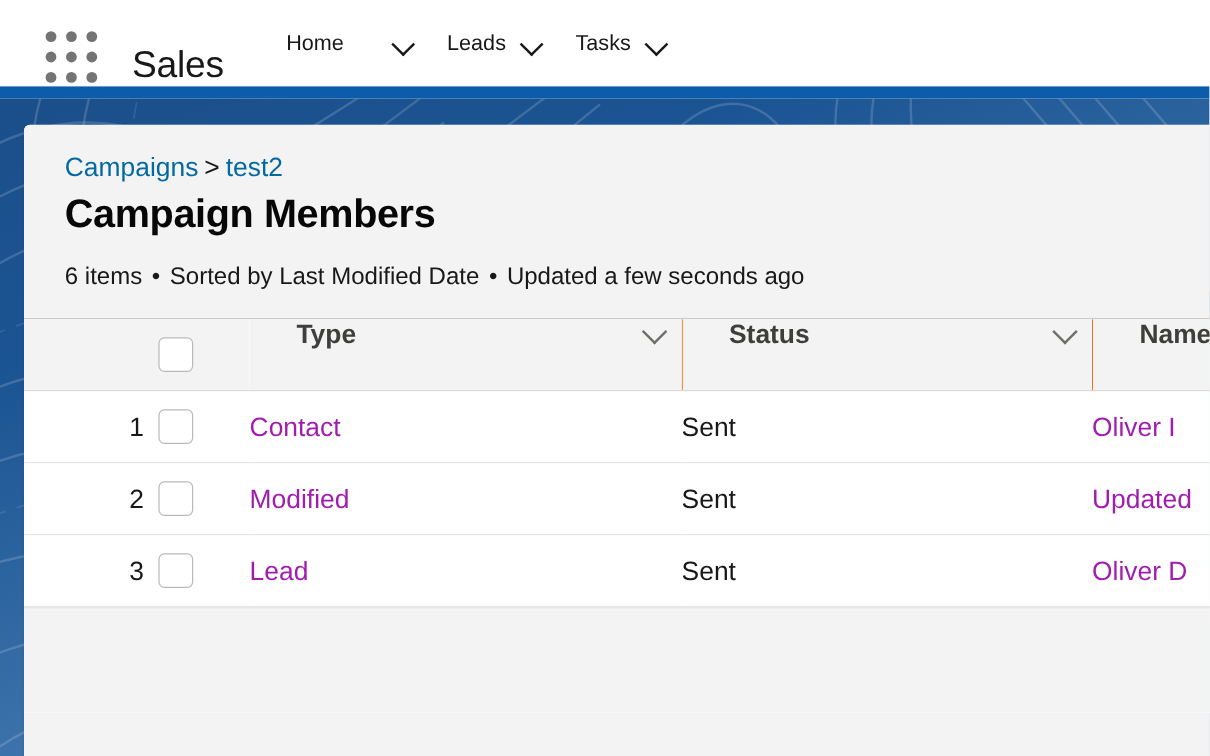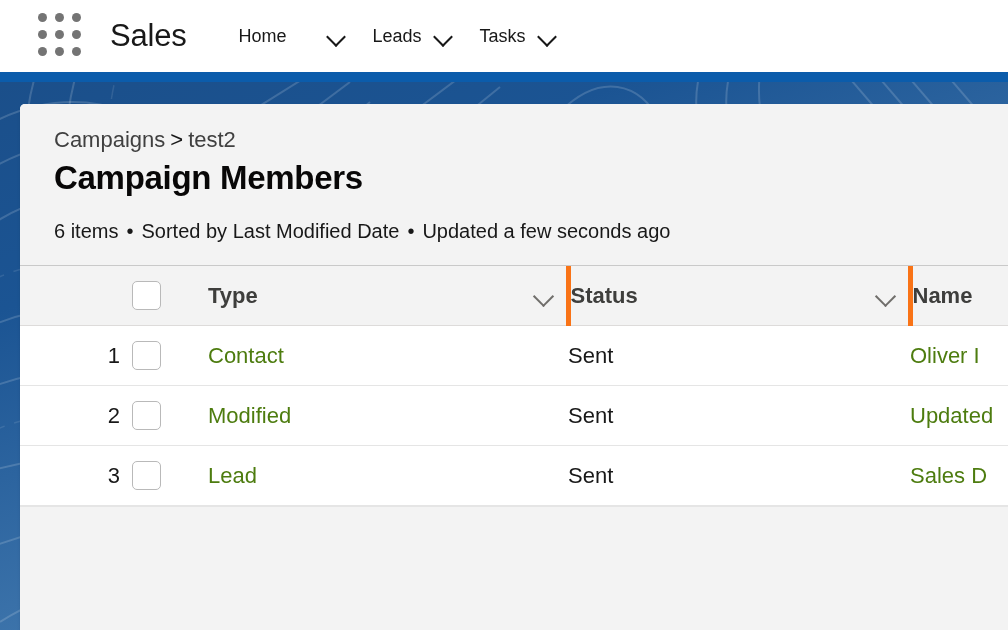--- a/index.html
+++ b/index.html
@@ -10,21 +10,21 @@
     background: #ffffff;
   }
 
   #app { position: relative; width: 1008px; height: 630px; overflow: hidden; }
 
   
   .global-header {
     position: absolute; top: 0; left: 0;
     width: 1008px; height: 72px;
     background: #ffffff;
-    display: flex; align-items: center;
+    display: flex; align-items: flex-end;
   }
   .app-launcher {
     margin-left: 38px;
     width: 46px; height: 46px;
     display: grid;
     grid-template-columns: repeat(3, 1fr);
     grid-template-rows: repeat(3, 1fr);
     gap: 5px;
     align-content: center; justify-content: center;
     cursor: pointer;
@@ -108,21 +108,21 @@
   .page-header {
     padding: 22px 0 0 34px;
     background: #f3f3f3;
   }
   .breadcrumb {
     font-size: 22px;
     color: #0b5cab;
     line-height: 28px;
     white-space: nowrap;
   }
-  .breadcrumb a { color: #404040; text-decoration: none; cursor: pointer; }
+  .breadcrumb a { color: #0369a1; text-decoration: none; cursor: pointer; }
   .breadcrumb .sep { color: #181818; margin: 0 5px; }
   .page-title {
     margin-top: 4px;
     font-size: 33px;
     font-weight: 700;
     color: #080707;
     letter-spacing: -0.3px;
     line-height: 40px;
     white-space: nowrap;
   }
@@ -159,26 +159,27 @@
     font-size: 22px;
     font-weight: 700;
     color: #3e3e3c;
     text-align: left;
     padding: 0;
     border-bottom: 1px solid #dddbda;
     vertical-align: middle;
     position: relative;
   }
   th.th-type, th.th-status, th.th-name { padding-left: 15px; }
-  th.th-status, th.th-name { border-left: 5px solid #f97316; }
+  th.th-status, th.th-name { border-left: 1px solid #f97316; }
   th .th-inner {
-    display: flex; align-items: center;
+    display: flex; align-items: flex-start;
     justify-content: space-between;
     height: 59px;
     padding-right: 12px;
+    margin-left: 39px;
   }
   th .th-label { white-space: nowrap; }
   .col-chev {
     display: inline-block;
     width: 20px; height: 20px;
     position: relative;
     flex: 0 0 20px;
     cursor: pointer;
   }
   .col-chev::before {
@@ -200,21 +201,21 @@
     vertical-align: middle;
     background: #ffffff;
   }
   td.td-num {
     text-align: right;
     padding-right: 22px;
     color: #181818;
   }
   td.td-type, td.td-status, td.td-name { padding-left: 15px; }
   td.td-type a, td.td-name a {
-    color: #4d7c0f;
+    color: #a21caf;
     text-decoration: none;
     cursor: pointer;
     white-space: nowrap;
   }
   td.td-check, th.th-check { text-align: left; padding-left: 0; }
 
   .cbox {
     display: inline-block;
     width: 29px; height: 29px;
     border: 1.6px solid #b9b9b9;
@@ -384,21 +385,21 @@
           <tr>
             <td class="td-num">3</td>
             <td class="td-check">
               <span class="cbox"></span>
             </td>
             <td class="td-type">
               <a>Lead</a>
             </td>
             <td class="td-status">Sent</td>
             <td class="td-name">
-              <a>Sales D</a>
+              <a>Oliver D</a>
             </td>
           </tr>
         </tbody>
       </table>
       <div class="table-footer"></div>
     </div>
 
   </div>
 </div>
 

